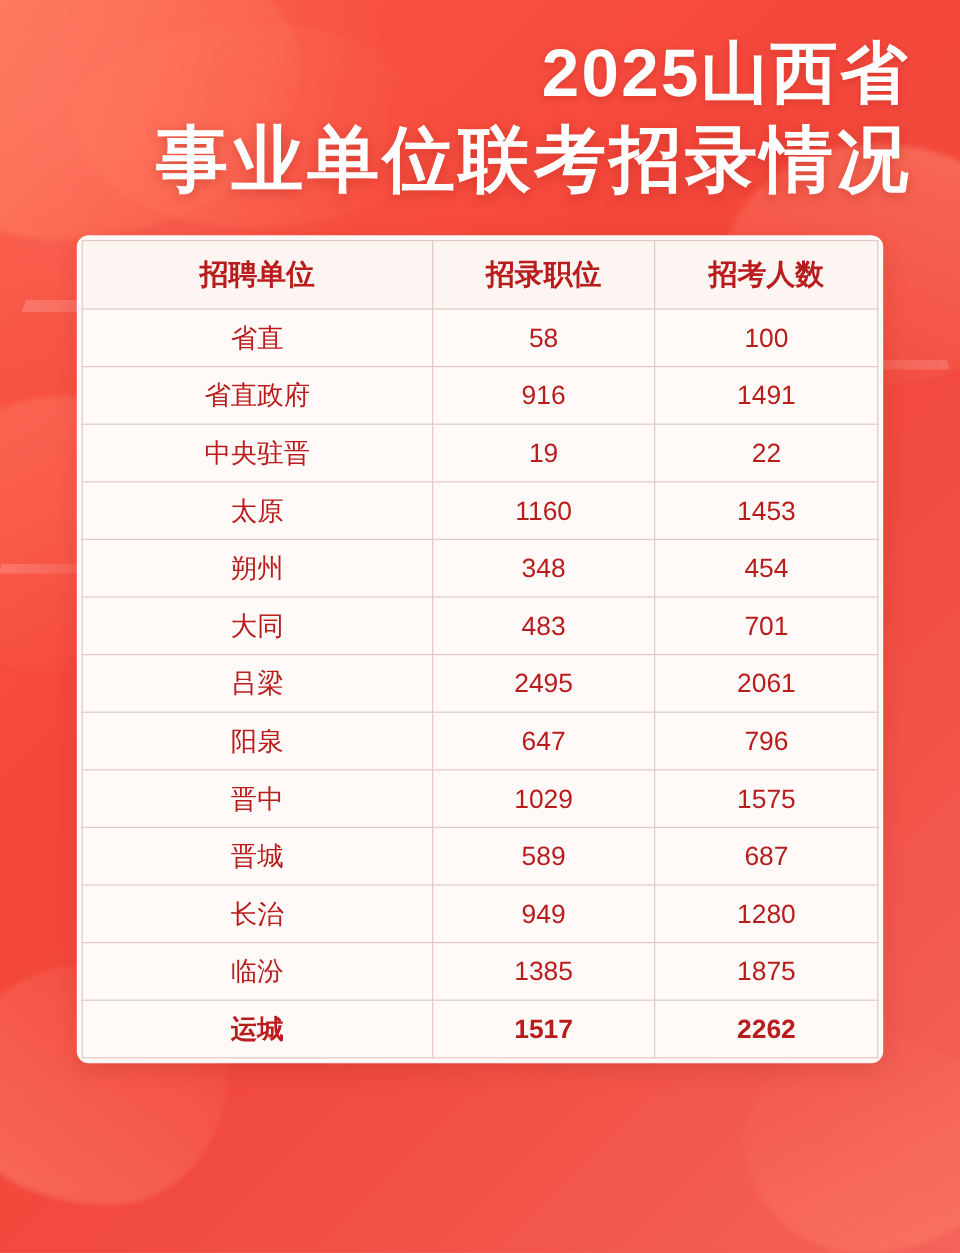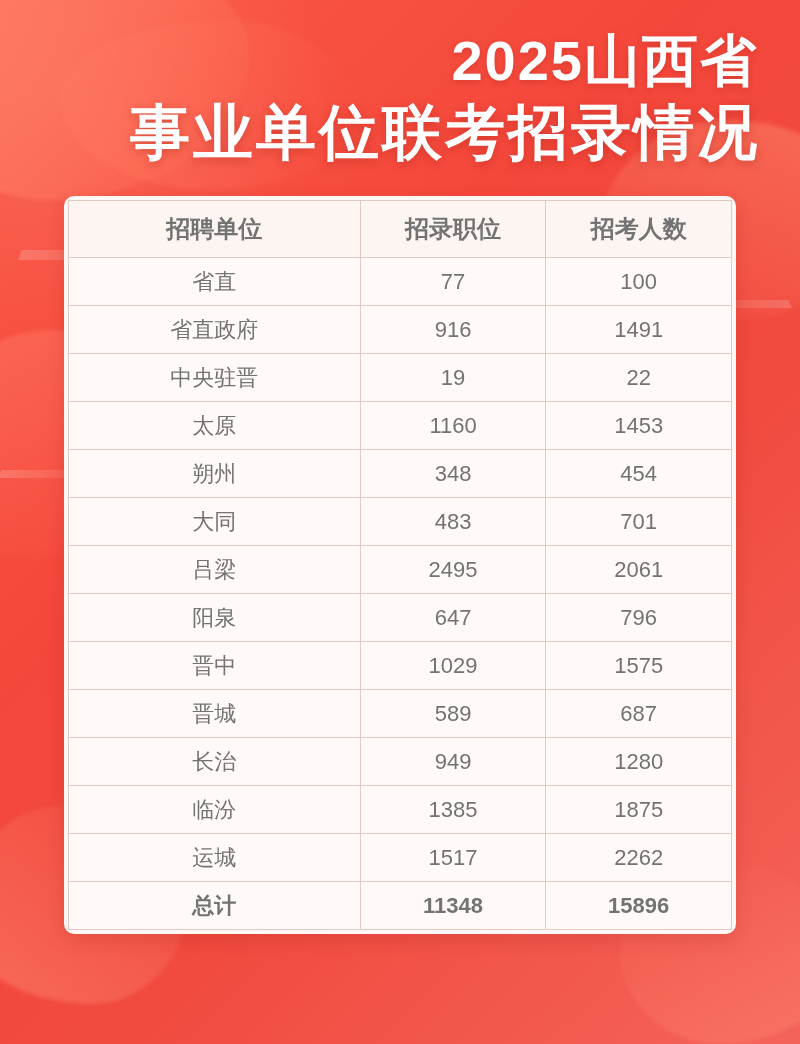--- a/index.html
+++ b/index.html
@@ -123,21 +123,21 @@
     background: #fffaf8;
   }
   table.recruit-table col.c1 { width: 44%; }
   table.recruit-table col.c2 { width: 28%; }
   table.recruit-table col.c3 { width: 28%; }
 
   table.recruit-table th,
   table.recruit-table td {
     border: 1px solid #e3c9c4;
     text-align: center;
-    color: #737373;
+    color: #b91c1c;
     font-size: 22px;
     height: 47px;
     padding: 0;
     font-weight: normal;
     background: #fffaf8;
   }
   table.recruit-table th {
     font-size: 24px;
     font-weight: bold;
     height: 56px;
@@ -177,21 +177,21 @@
       <thead>
         <tr>
           <th>招聘单位</th>
           <th>招录职位</th>
           <th>招考人数</th>
         </tr>
       </thead>
       <tbody>
         <tr>
           <td>省直</td>
-          <td>77</td>
+          <td>58</td>
           <td>100</td>
         </tr>
         <tr>
           <td>省直政府</td>
           <td>916</td>
           <td>1491</td>
         </tr>
         <tr>
           <td>中央驻晋</td>
           <td>19</td>
@@ -240,22 +240,17 @@
         <tr>
           <td>临汾</td>
           <td>1385</td>
           <td>1875</td>
         </tr>
         <tr>
           <td>运城</td>
           <td>1517</td>
           <td>2262</td>
         </tr>
-        <tr>
-          <td>总计</td>
-          <td>11348</td>
-          <td>15896</td>
-        </tr>
       </tbody>
     </table>
   </div>
 
 </div>
 
 </body></html>

